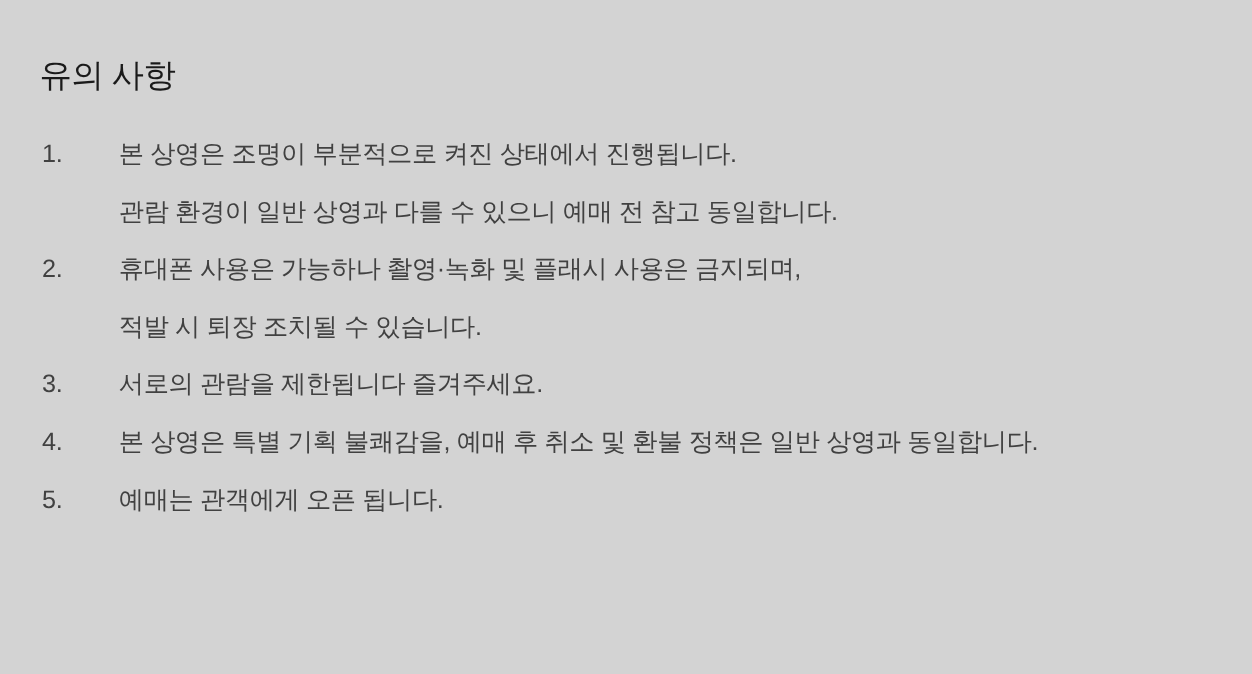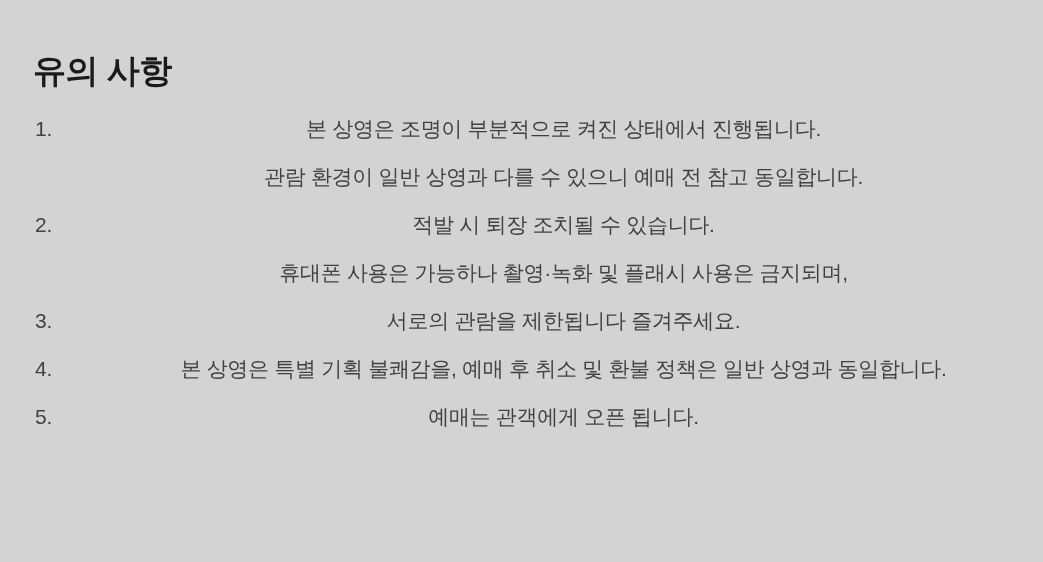--- a/index.html
+++ b/index.html
@@ -11,22 +11,22 @@
     height: 562px;
     background: #d3d3d3;
     font-family: "Liberation Sans", sans-serif;
     overflow: hidden;
     position: relative;
   }
   .page-title {
     position: absolute;
     left: 33px;
     top: 27px;
-    font-size: 33px;
-    font-weight: 700;
+    font-size: 27px;
+    font-weight: 400;
     color: #1a1a1a;
     letter-spacing: -0.5px;
   }
   .notice-list {
     position: absolute;
     left: 35px;
     top: 105px;
     right: 15px;
     color: #414141;
     font-size: 21px;
@@ -42,41 +42,40 @@
     width: 64px;
     line-height: 48px;
   }
   .notice-lines {
     flex: 1 1 auto;
     min-width: 0;
   }
   .notice-line {
     line-height: 48px;
     white-space: nowrap;
-    text-align: center;
   }
 </style>
 </head>
 <body>
 
 <h1 class="page-title">유의 사항</h1>
 
 <div class="notice-list">
     <div class="notice-item">
       <div class="notice-number">1.</div>
       <div class="notice-lines">
         <div class="notice-line">본 상영은 조명이 부분적으로 켜진 상태에서 진행됩니다.</div>
         <div class="notice-line">관람 환경이 일반 상영과 다를 수 있으니 예매 전 참고 동일합니다.</div>
       </div>
     </div>
     <div class="notice-item">
       <div class="notice-number">2.</div>
       <div class="notice-lines">
+        <div class="notice-line">휴대폰 사용은 가능하나 촬영·녹화 및 플래시 사용은 금지되며,</div>
         <div class="notice-line">적발 시 퇴장 조치될 수 있습니다.</div>
-        <div class="notice-line">휴대폰 사용은 가능하나 촬영·녹화 및 플래시 사용은 금지되며,</div>
       </div>
     </div>
     <div class="notice-item">
       <div class="notice-number">3.</div>
       <div class="notice-lines">
         <div class="notice-line">서로의 관람을 제한됩니다 즐겨주세요.</div>
       </div>
     </div>
     <div class="notice-item">
       <div class="notice-number">4.</div>

